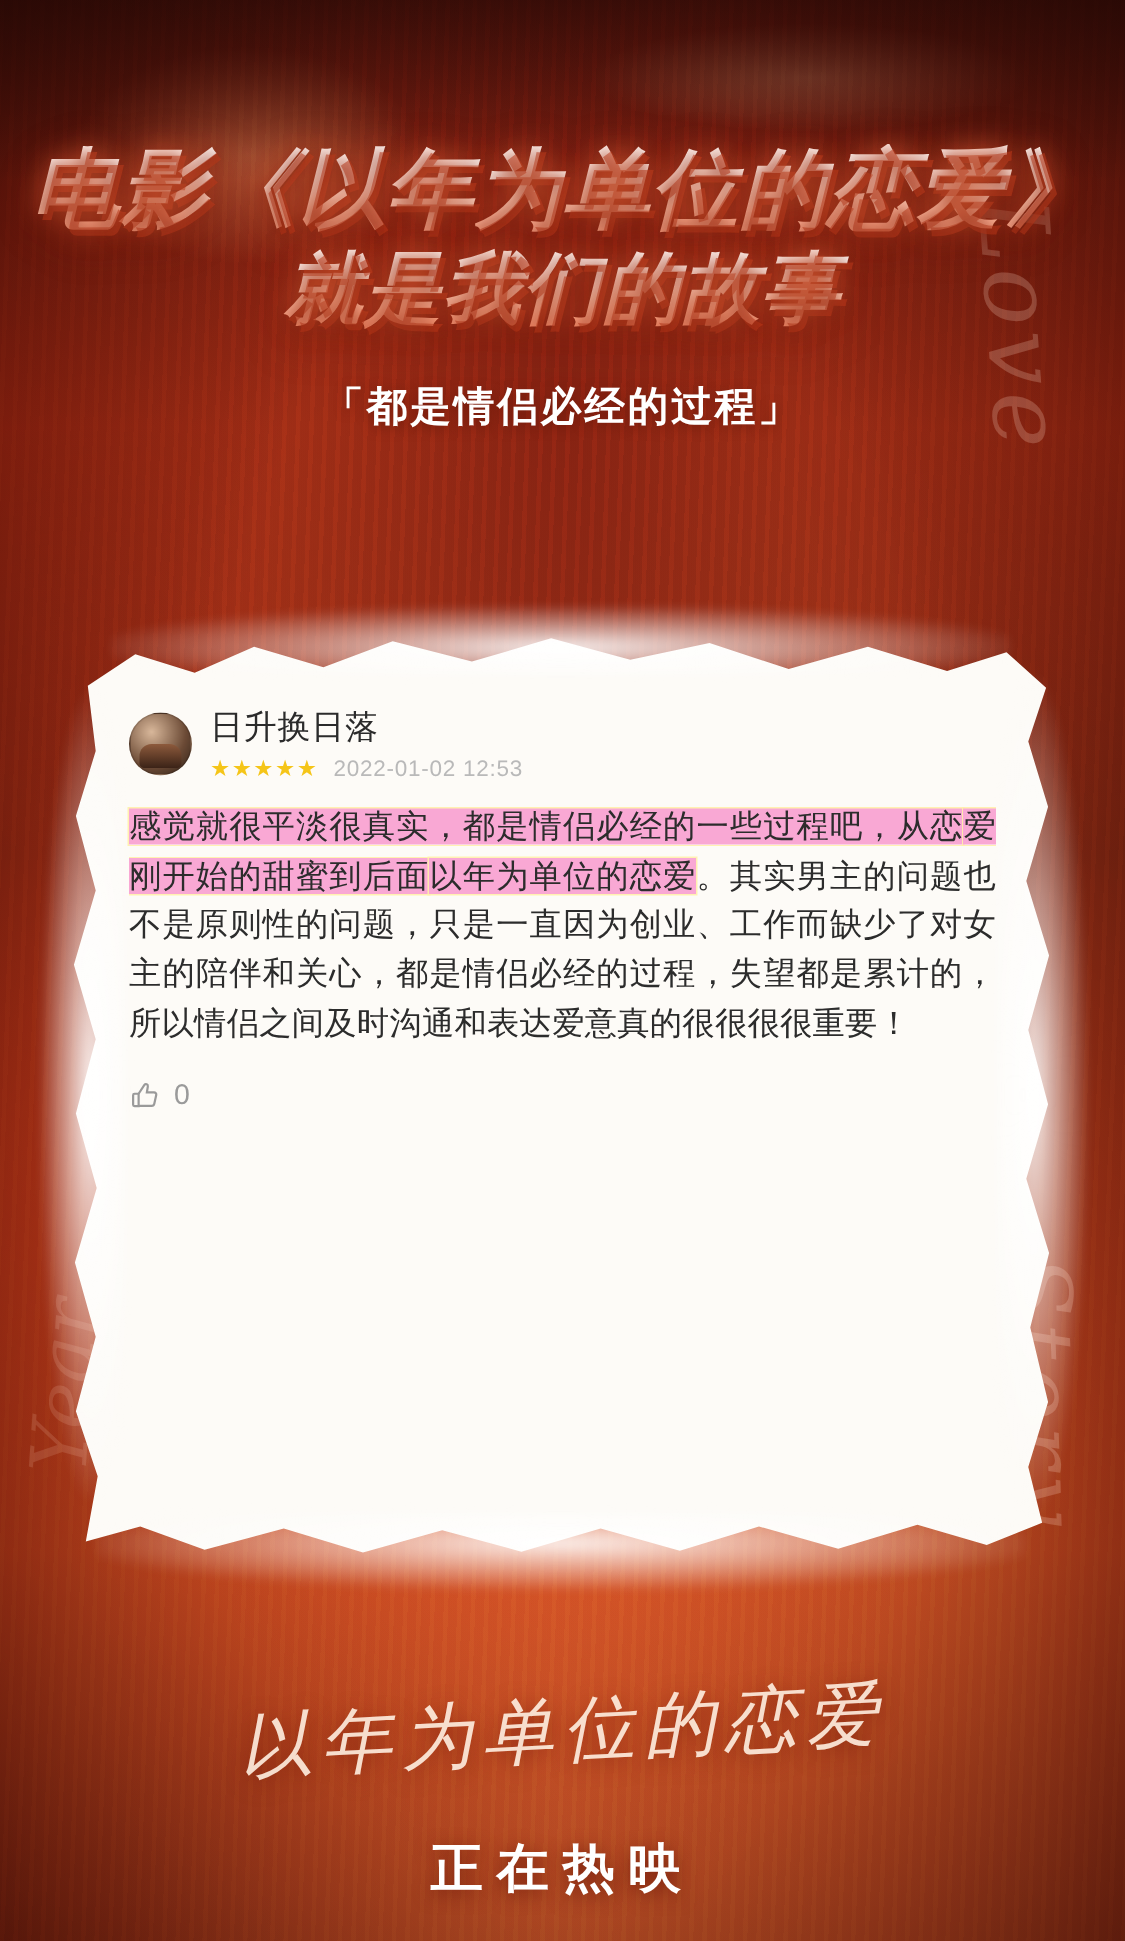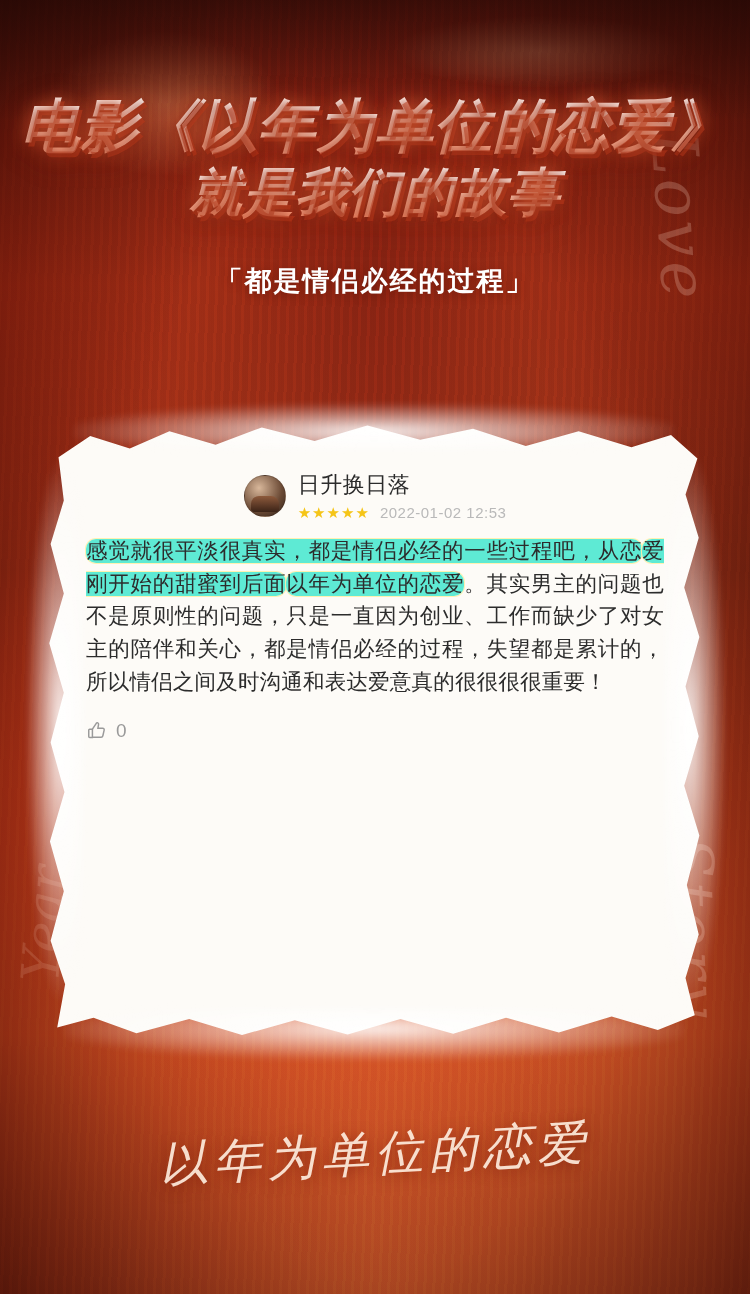--- a/index.html
+++ b/index.html
@@ -90,21 +90,21 @@
   
   .headline {
     position: absolute;
     left: 0; right: 0;
     top: 96px;
     text-align: center;
     padding: 0 18px;
     box-sizing: border-box;
   }
   .headline-line {
-    font-family: Liberation Serif, serif;
+    font-family: Liberation Sans, sans-serif;
     font-weight: 700;
     font-style: italic;
     color: #ffffff;
     line-height: 1.08;
     text-shadow:
       0 0 18px rgba(255,120,70,0.65),
       0 3px 10px rgba(90,15,5,0.75),
       3px 4px 0 rgba(190,55,25,0.55);
     letter-spacing: 1px;
   }
@@ -119,21 +119,21 @@
   .headline-line.l2 {
     font-size: 52px;
     margin-top: 6px;
     background: linear-gradient(180deg, #ffffff 25%, #ffd4c0 58%, #ff8f6a 100%);
     -webkit-background-clip: text;
     background-clip: text;
     color: transparent;
     filter: drop-shadow(0 5px 12px rgba(120,25,10,0.75));
   }
   .subhead {
-    margin-top: 42px;
+    margin-top: 32px;
     font-family: "DejaVu Serif", serif;
     font-weight: 700;
     font-size: 27px;
     color: #ffffff;
     letter-spacing: 2px;
     text-shadow: 0 2px 8px rgba(110,25,10,0.8);
     text-align: center;
   }
 
   
@@ -198,21 +198,20 @@
   .review {
     position: absolute;
     left: 42px;
     top: 50px;
     width: 578px;
   }
   .review-head {
     display: flex;
     align-items: center;
     gap: 12px;
-    justify-content: center;
   }
   .avatar {
     width: 40px; height: 40px;
     border-radius: 50%;
     background:
       radial-gradient(circle at 35% 30%, #d8b79a, #6b4a35 60%, #2f2018 100%);
     position: relative;
     overflow: hidden;
     flex: 0 0 auto;
     border: 1px solid rgba(0,0,0,0.12);
@@ -258,23 +257,22 @@
   .body-text {
     margin-top: 14px;
     font-size: 21.5px;
     line-height: 1.52;
     color: #2c2c2c;
     letter-spacing: 0.2px;
     text-align: justify;
   }
   .body-text p { margin: 0; }
   .hl {
-    background: #5eead4;
+    background: #f9a8d4;
     box-shadow: 0 0 0 1px rgba(255,240,170,0.9);
-    border-radius: 10px;
   }
   .emoji-box {
     display: inline-block;
     width: 22px; height: 22px;
     vertical-align: -4px;
     border-radius: 3px;
     background: linear-gradient(145deg, #bcd6ef, #7fa8cf);
     position: relative;
   }
   .emoji-box::before {
@@ -378,14 +376,15 @@
             <path d="M7 10l4.2-6.4a1.4 1.4 0 0 1 2.5 1.1L13 9h5.2a1.6 1.6 0 0 1 1.6 2l-1.4 6.2a2 2 0 0 1-2 1.6H7"></path>
           </svg>
         </span>
         <span>0</span>
       </div>
 
     </div>
   </div>
 
   <div class="film-script">以年为单位的恋爱</div>
+  <div class="release">正在热映</div>
 
 </div>
 
 </body></html>

